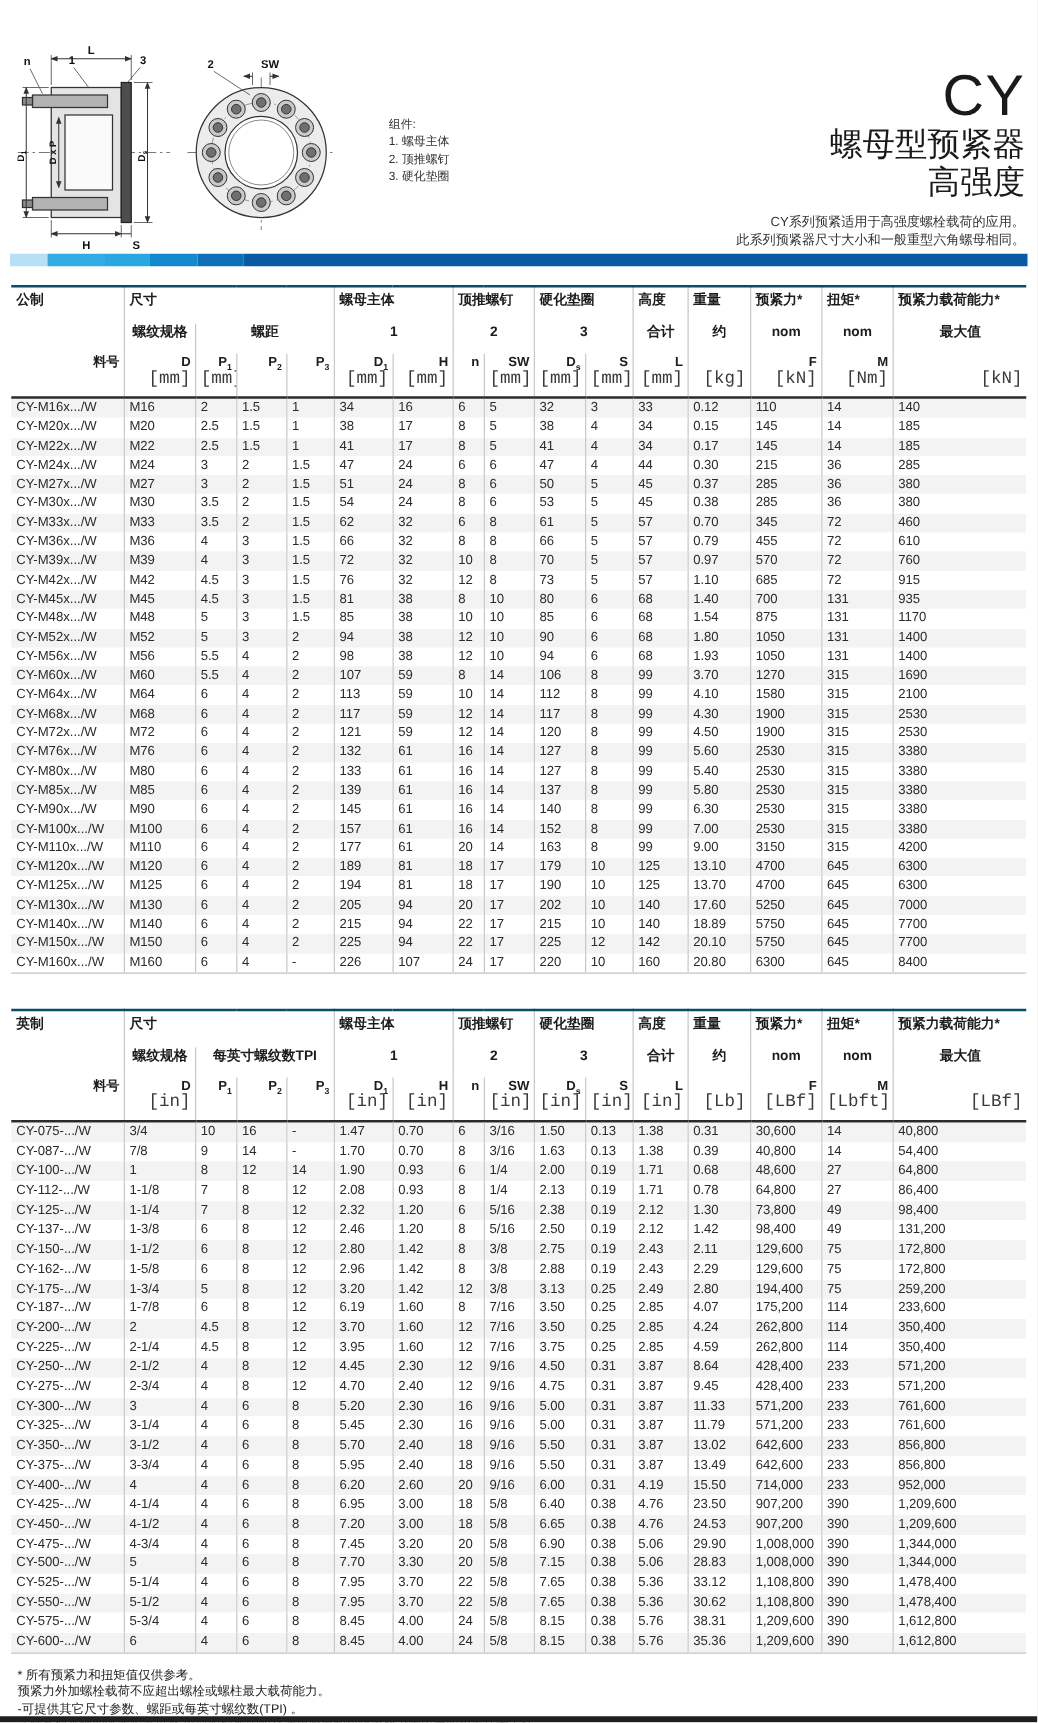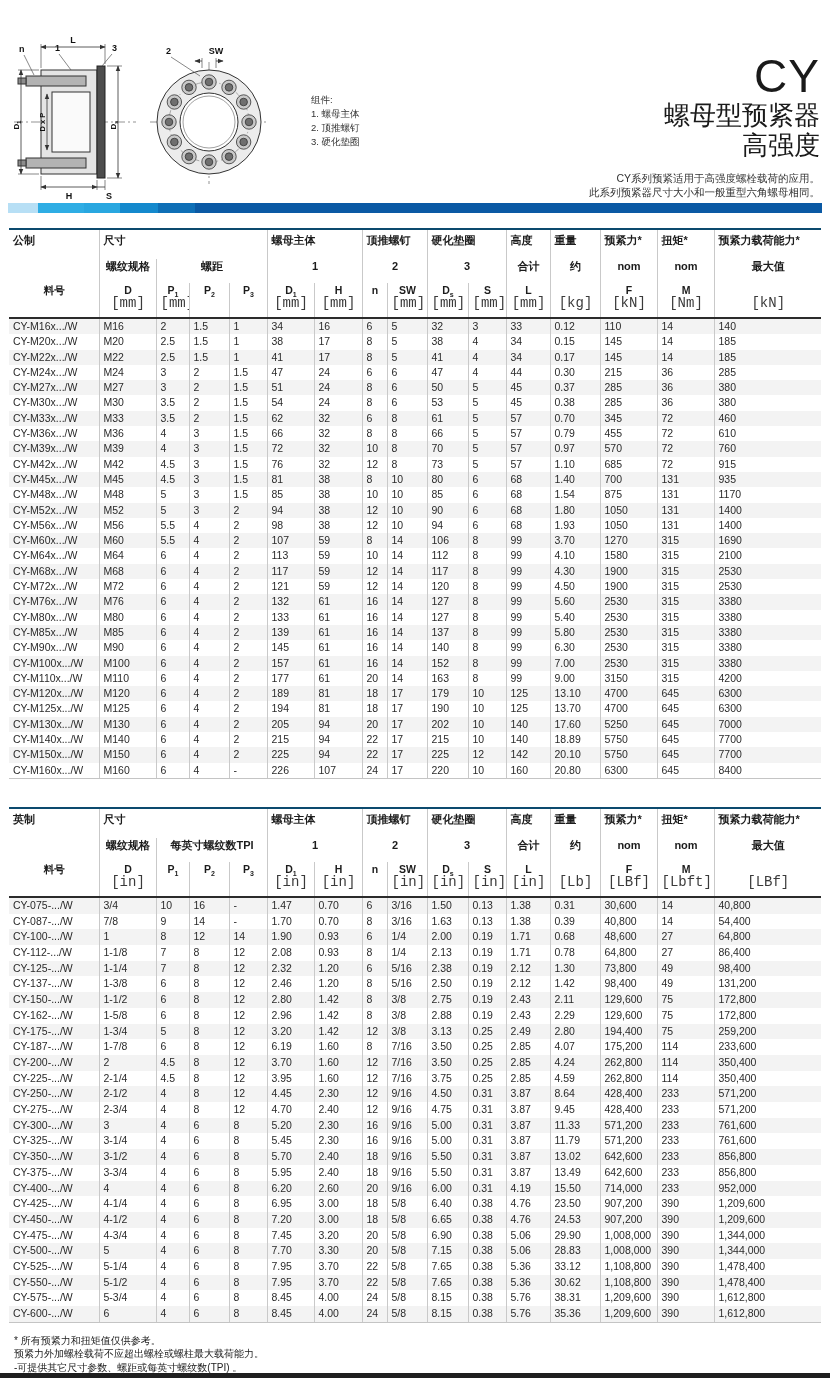--- a/index.html
+++ b/index.html
@@ -22,21 +22,21 @@
   
   .content{position:absolute;left:9px;top:228px;width:812px;}
   table.dtable{border-collapse:collapse;table-layout:fixed;width:812px;border-top:2px solid #0c4a6e;}
   table.dtable th,table.dtable td{border-left:1px solid #c9c9c9;overflow:hidden;white-space:nowrap;}
   table.dtable th:first-child,table.dtable td:first-child{border-left:none;}
   tr.group-row th{font-size:11px;font-weight:bold;text-align:left;vertical-align:top;
                   padding:4px 3px 1px 4px;line-height:12px;height:24px;white-space:normal;}
   tr.sub-row th{font-size:11px;font-weight:bold;text-align:center;vertical-align:top;
                 padding:1px 3px 4px 4px;line-height:13px;height:19px;}
   tr.sub-row th.ctr{text-align:center;}
-  tr.sym-row th{font-size:10.5px;font-weight:bold;text-align:center;vertical-align:top;
+  tr.sym-row th{font-size:10.5px;font-weight:bold;text-align:right;vertical-align:top;
                 padding:1px 3px 2px 4px;line-height:13px;height:31px;border-bottom:2px solid #2b2b2b;}
   tr.sym-row .unit{font-weight:normal;font-size:14px;color:#3a3a3a;line-height:12px;font-family:Liberation Mono, monospace;}
   table.dtable sub{font-size:7px;line-height:0;}
   table.dtable td{font-size:10.5px;color:#2a2a2a;padding:0 2px 0 4px;height:15.3px;line-height:15.3px;}
   table.imp td{height:15.7px;line-height:15.7px;}
   table.dtable tbody tr:nth-child(odd) td{background:#f3f3f3;}
   table.dtable tbody tr:last-child td{border-bottom:1px solid #c4c4c4;}
   table.imp{margin-top:28px;}
 
   

